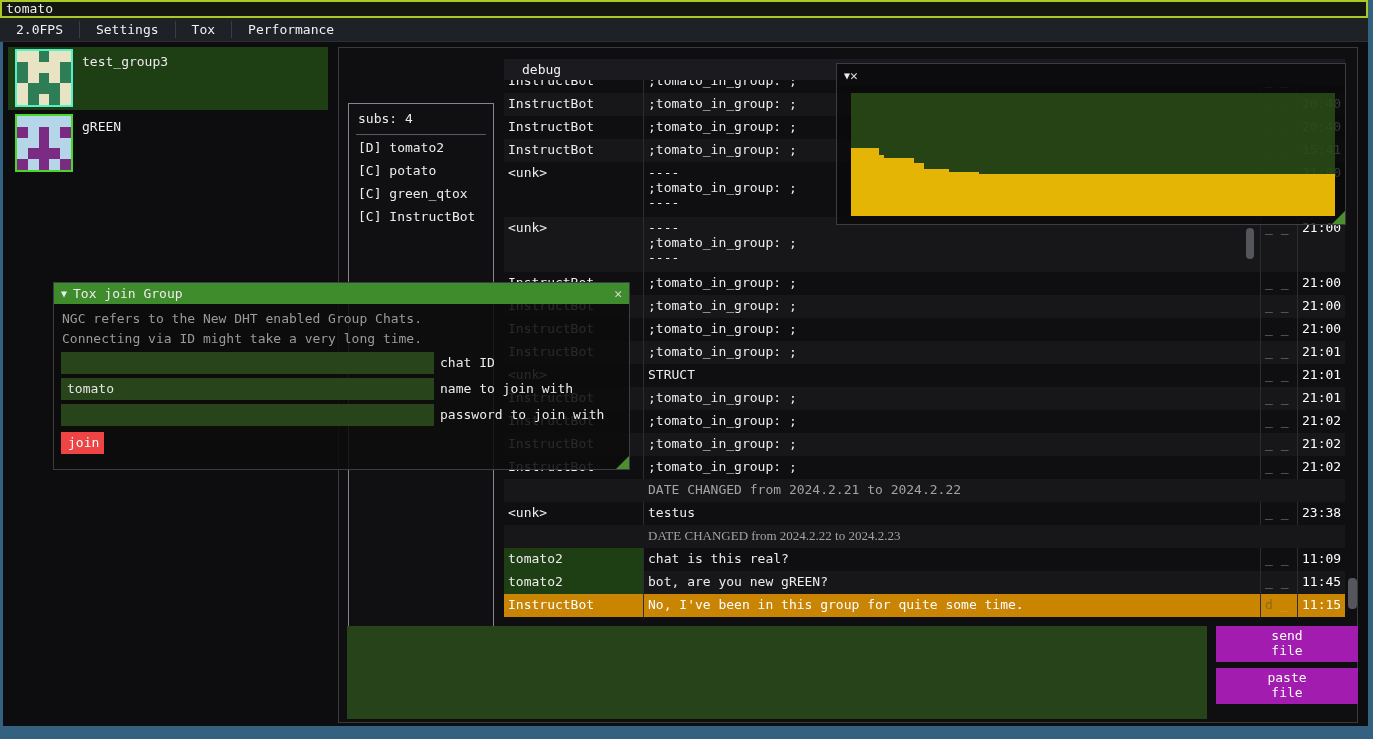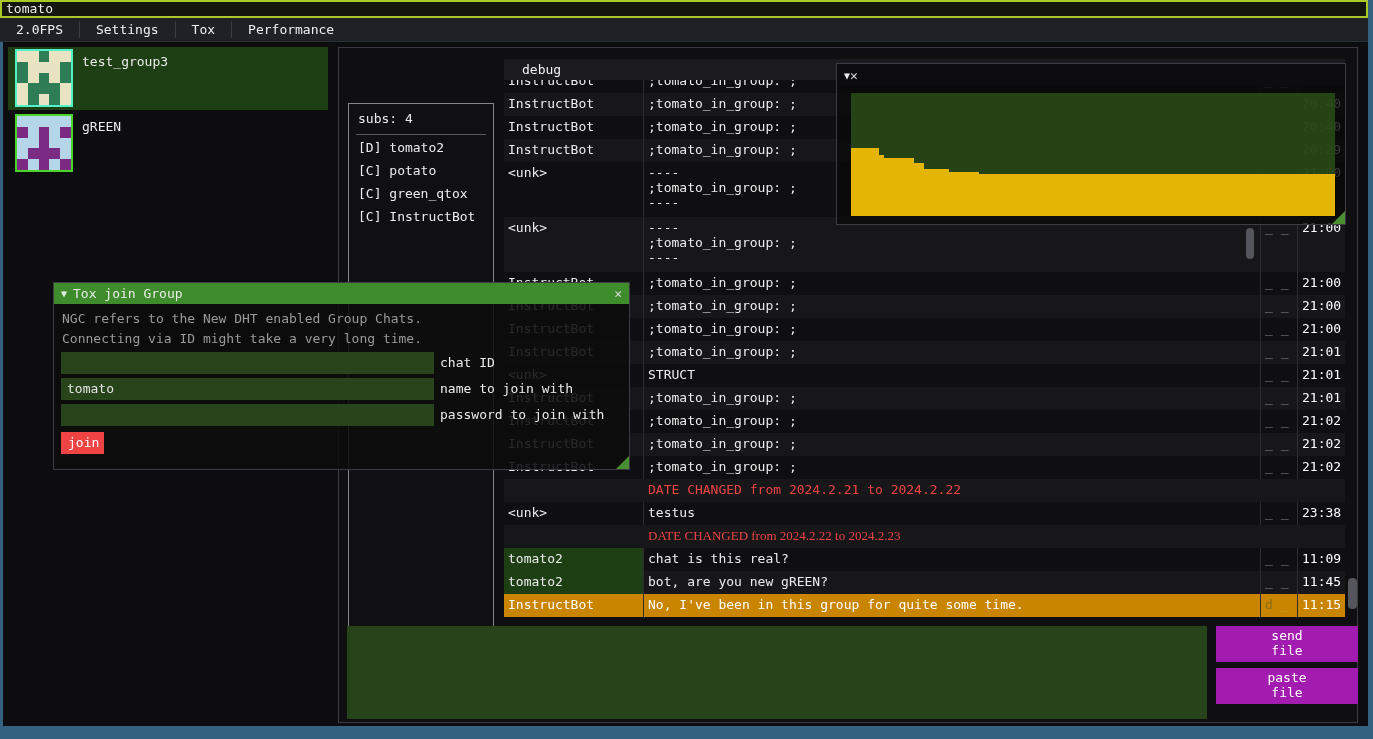--- a/index.html
+++ b/index.html
@@ -40,21 +40,21 @@
   .chat-row { display:flex; width:841px; }
   .chat-row.h23 { height:23px; } .chat-row.h55 { height:55px; }
   .chat-row.first { margin-top:-10px; }
   .row-dark { background:#0f0f11; } .row-light { background:#17171a; }
   .cell { border-right:1px solid #2c2c31; padding:3px 0 0 4px; overflow:hidden; white-space:pre-line; }
   .c-name { width:140px; } .c-msg { flex:1; } .c-flags { width:37px; color:#8a8a8a; white-space:nowrap; }
   .c-time { width:47px; border-right:none; color:#ffffff; }
   .name-self { background:#1e3e13; }
   .row-hl .cell { background:#c98500; color:#fff; }
   .row-hl .c-flags .fd { color:#8a6d15; } .row-hl .c-flags .fu { color:#caa53c; }
-  .date-row { color:#ef4444; padding-left:144px; }
+  .date-row { color:#a3a3a3; padding-left:144px; }
 
   .scrollthumb { position:absolute; background:#55555c; border-radius:4px; }
   .st-a { left:907px; top:180px; width:8px; height:31px; }
   .st-b { left:1009px; top:530px; width:9px; height:31px; }
 
   .chat-input { position:absolute; left:8px; top:578px; width:860px; height:93px; background:#27431a; }
   .file-btn { position:absolute; left:877px; width:142px; height:36px; background:#a21caf;
               color:#fff; text-align:center; white-space:pre-line; padding-top:2px; }
   .fb-send { top:578px; } .fb-paste { top:620px; }
 
@@ -198,21 +198,21 @@
           <div class="chat-row h23 row-dark">
             <div class="cell c-name">InstructBot</div>
             <div class="cell c-msg">;tomato_in_group: ;</div>
             <div class="cell c-flags">_ _</div>
             <div class="cell c-time">20:40</div>
           </div>
           <div class="chat-row h23 row-light">
             <div class="cell c-name">InstructBot</div>
             <div class="cell c-msg">;tomato_in_group: ;</div>
             <div class="cell c-flags">_ _</div>
-            <div class="cell c-time">20:29</div>
+            <div class="cell c-time">15:41</div>
           </div>
           <div class="chat-row h55 row-dark">
             <div class="cell c-name">&lt;unk&gt;</div>
             <div class="cell c-msg">----
 ;tomato_in_group: ;
 ----</div>
             <div class="cell c-flags">_ _</div>
             <div class="cell c-time">21:00</div>
           </div>
           <div class="chat-row h55 row-light">

